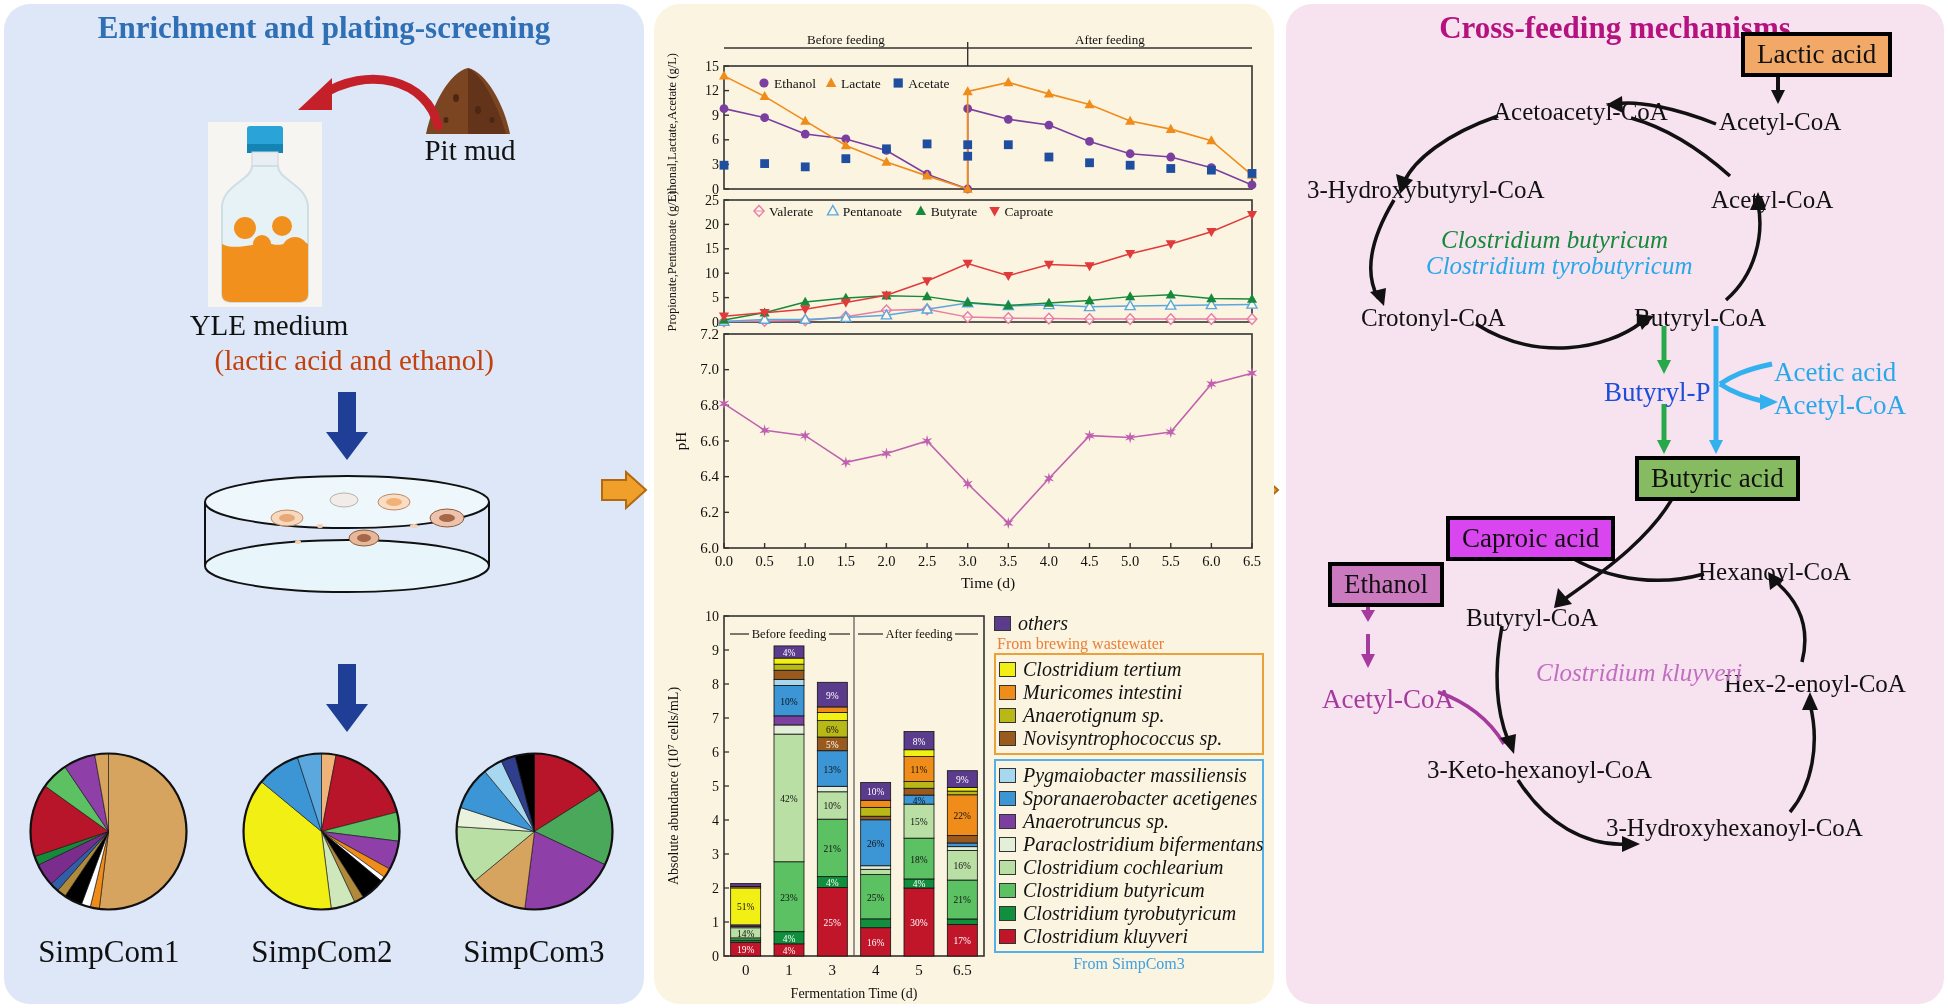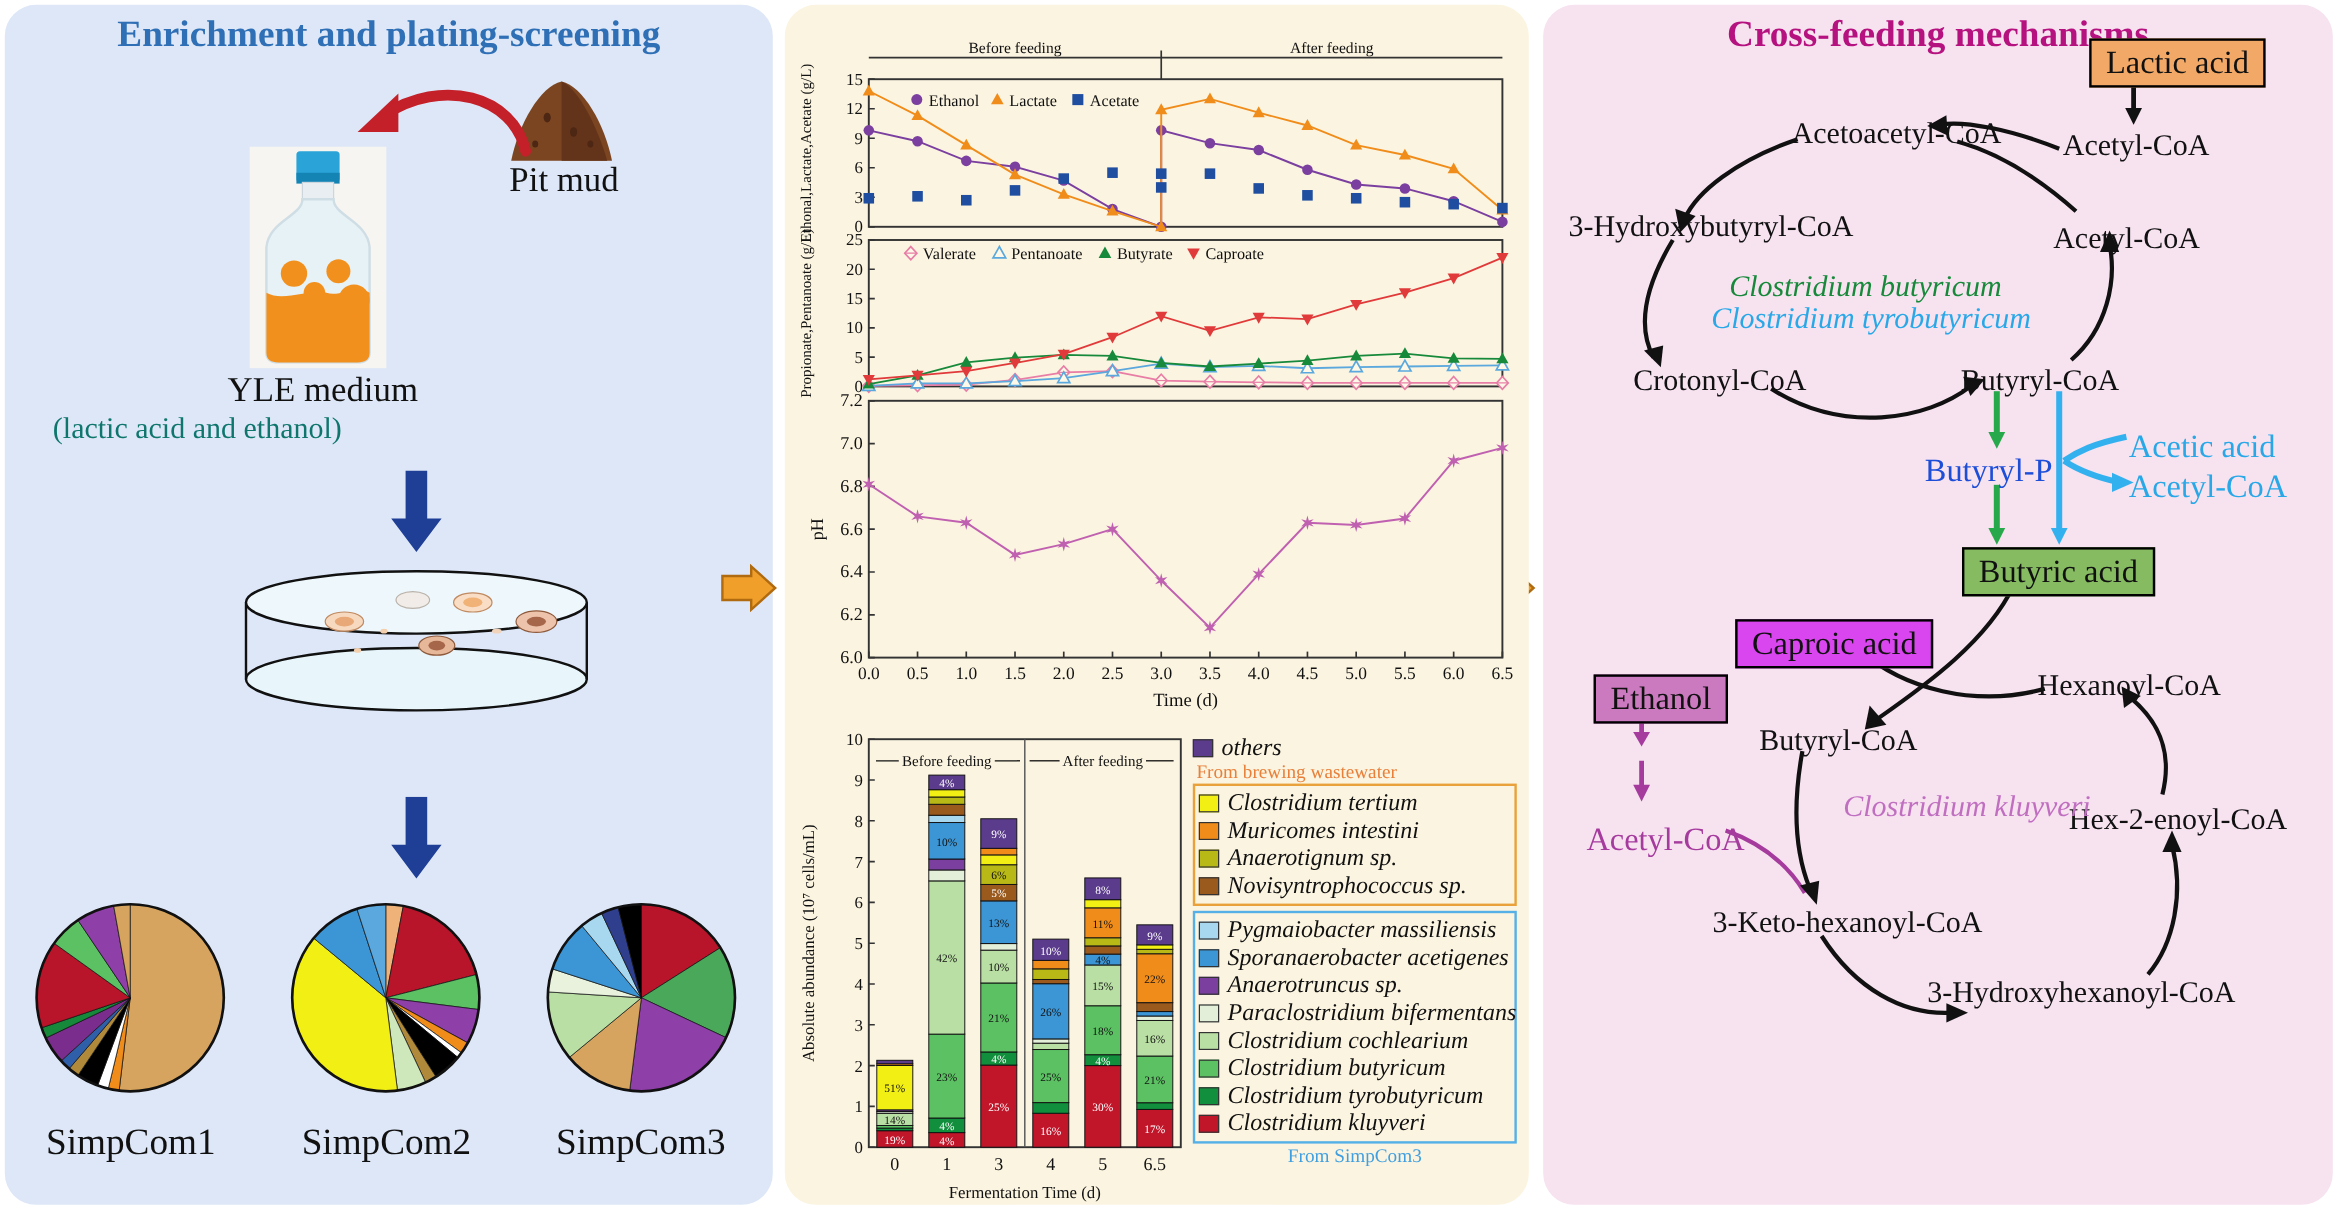--- a/index.html
+++ b/index.html
@@ -16,21 +16,21 @@
   #t-left  { top:6px;  font-size:31px; color:#2f6fb5; }
   #t-mid   { top:6px;  font-size:29px; color:#dd9214; }
   #t-right { top:6px;  font-size:31px; color:#b5127f; }
 
   
   #mud { position:absolute; left:418px; top:60px; width:92px; height:72px; }
   #mudlabel { position:absolute; left:396px; top:130px; width:140px; text-align:center; font-size:29px; color:#111; }
   #bottle { position:absolute; left:196px; top:118px; width:130px; height:185px; }
   #redarrow { position:absolute; left:284px; top:66px; width:160px; height:62px; }
   #yle1 { position:absolute; left:60px; top:305px; width:410px; text-align:center; font-size:29px; color:#111; }
-  #yle2 { position:absolute; left:40px; top:340px; width:450px; text-align:left; font-size:25px; color:#0f766e; }
+  #yle2 { position:absolute; left:40px; top:340px; width:450px; text-align:right; font-size:29px; color:#c2410c; }
   .bluearrow { position:absolute; width:46px; height:70px; }
   #ba1 { left:320px; top:388px; }
   #ba2 { left:320px; top:660px; }
   #dish { position:absolute; left:198px; top:470px; width:290px; height:120px; }
   #colonies-lbl { position:absolute; left:22px; top:595px; width:600px; text-align:center; font-size:29px; color:#111; }
   .pie-wrap { position:absolute; width:165px; height:165px; }
   #pie1 { left:22px;  top:745px; }
   #pie2 { left:235px; top:745px; }
   #pie3 { left:448px; top:745px; }
   .pie-lbl { position:absolute; width:200px; text-align:center; font-size:31px; color:#111; top:930px; }
@@ -40,21 +40,21 @@
   .oarrow { position:absolute; width:48px; height:40px; top:470px; }
   #oa1 { left:600px; }
   #oa2 { left:1232px; }
 
   
   #mid-charts { position:absolute; left:0; top:0; width:620px; height:1000px; }
 
   
   .node { position:absolute; font-size:25px; color:#111; white-space:nowrap; }
   .boxnode { position:absolute; font-size:27px; color:#111; white-space:nowrap;
-             padding:3px 12px; border:2px solid #000000; }
+             padding:3px 12px; border:4px solid #000000; }
   .sp { position:absolute; font-style:italic; font-size:25px; white-space:nowrap; }
   .blu { color:#29a8e8; }
   .grn { color:#1d4ed8; }
   .pur { color:#a63b9e; }
   #rsvg { position:absolute; left:0; top:0; width:658px; height:1000px; pointer-events:none; }
 
   
   .lgrow { display:flex; align-items:center; gap:7px; height:23px; }
   .lgsw  { width:17px; height:15px; border:1px solid #333; flex:0 0 auto; }
   .lgtx  { font-style:italic; font-size:20px; color:#111; white-space:nowrap; }

